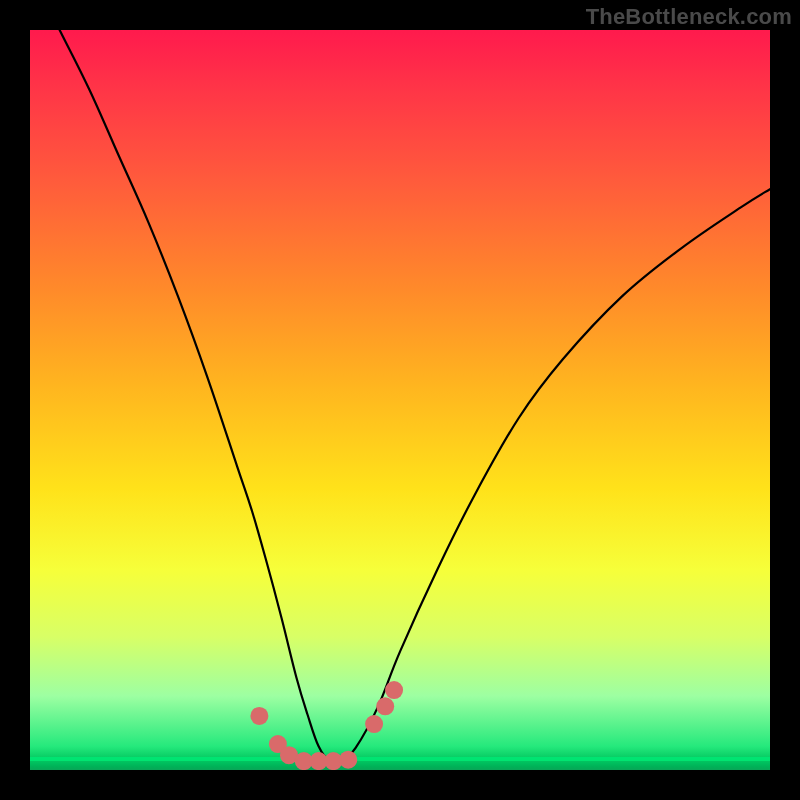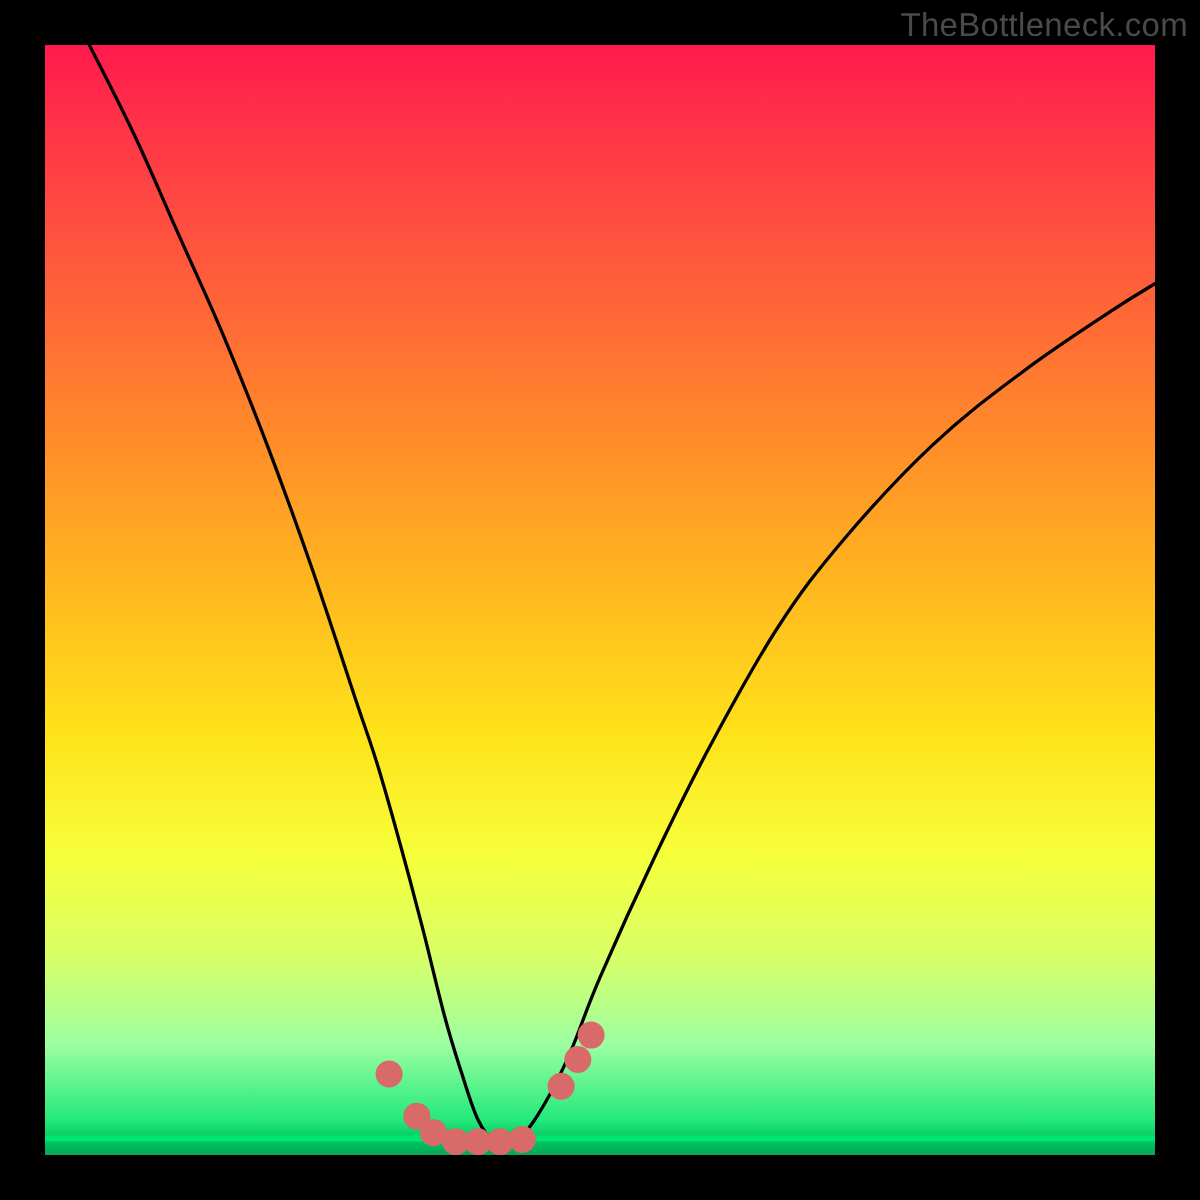--- a/index.html
+++ b/index.html
@@ -61,21 +61,21 @@
     position: absolute;
     inset: 0;
   }
   .watermark {
     position: absolute;
     top: 4px;
     right: 8px;
     color: #4a4a4a;
     font-size: 22px;
     letter-spacing: 0.2px;
-    font-weight: 400;
+    font-weight: 700;
     user-select: none;
   }
 </style>
 </head>
 <body>
 
 <div class="frame">
   <div class="plot">
     <div class="gradient"></div>
     <div class="green-line"></div>

